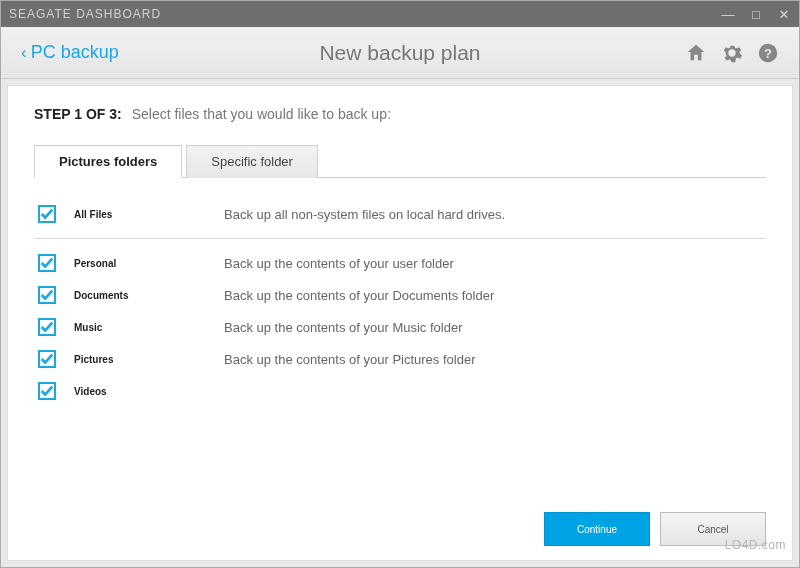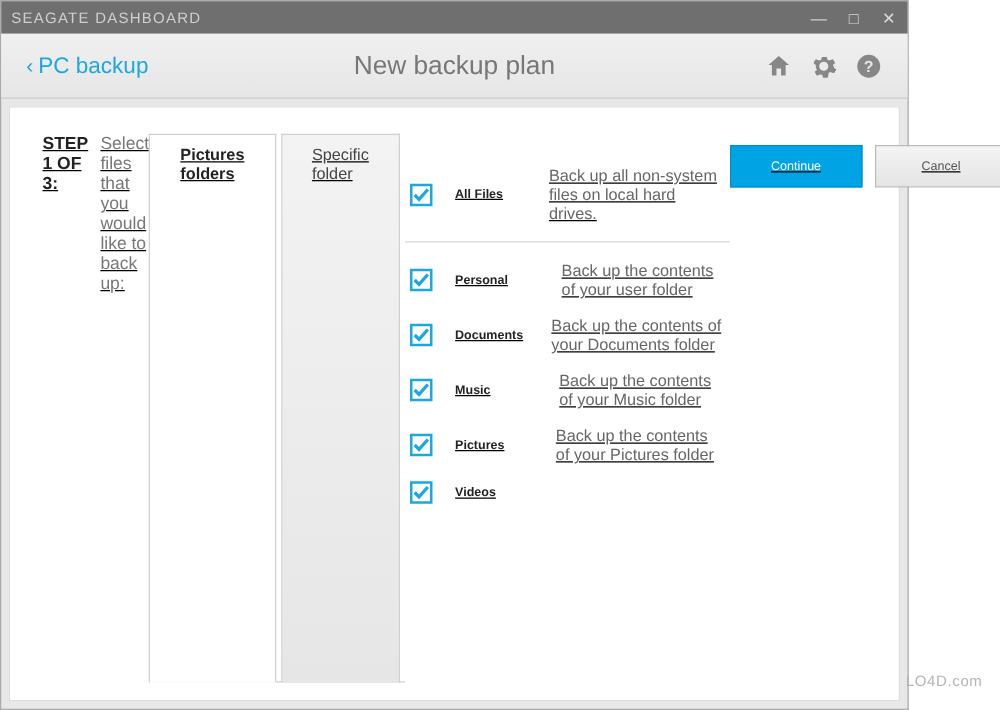--- a/index.html
+++ b/index.html
@@ -1,34 +1,34 @@
 <!DOCTYPE html>
 <html><head>
 <meta charset="utf-8">
 <style>
   * { box-sizing: border-box; margin: 0; padding: 0; font-family: "Segoe UI", Arial, sans-serif; }
   body { background: #fff; width: 800px; height: 568px; overflow: hidden; position: relative; }
-  .window { width: 727px; height: 568px; border: 1px solid #aaa; background: #e8e8e8; display: flex; flex-direction: column; }
+  .window { width: 800px; height: 568px; border: 1px solid #aaa; background: #e8e8e8; display: flex; flex-direction: column; }
   
   
   .titlebar { height: 26px; background: #6f6f6f; display: flex; align-items: center; padding: 0 8px; color: #cfcfcf; }
   .titlebar-title { font-size: 12px; letter-spacing: 1px; flex: 1; font-weight: 400; }
   .titlebar-controls { display: flex; gap: 14px; }
   .titlebar-controls span { color: #d8d8d8; font-size: 13px; cursor: pointer; width: 14px; text-align: center; }
   
   
   .subheader { height: 52px; background: linear-gradient(#f0f0f0,#e6e6e6); border-bottom: 1px solid #ccc; display: flex; align-items: center; padding: 0 20px; position: relative; }
   .back-link { color: #1ba7e0; font-size: 18px; font-weight: 300; display: flex; align-items: center; cursor: pointer; }
   .back-chevron { font-size: 17px; margin-right: 4px; font-weight: 400; }
   .subheader-title { position: absolute; left: 50%; transform: translateX(-50%); color: #777; font-size: 21px; font-weight: 300; }
   .subheader-icons { margin-left: auto; display: flex; gap: 14px; }
   .subheader-icons svg { width: 22px; height: 22px; fill: #878787; cursor: pointer; }
   
   
-  .content { flex: 1; background: #fff; margin: 6px; border: 1px solid #ddd; padding: 20px 26px 14px 26px; display: flex; flex-direction: row; text-decoration: underline; }
+  .content { flex: 1; background: #fff; margin: 6px; border: 1px solid #ddd; padding: 20px 26px 14px 26px; display: flex; flex-direction: column; }
   .step-line { display: flex; align-items: baseline; gap: 10px; margin-bottom: 22px; }
   .step-label { font-weight: bold; font-size: 14px; color: #222; }
   .step-desc { font-size: 14px; color: #777; }
   
   
   .tabs { display: flex; border-bottom: 1px solid #cfcfcf; }
   .tab { padding: 8px 24px; font-size: 13px; border: 1px solid #cfcfcf; border-bottom: none; background: linear-gradient(#f3f3f3,#e6e6e6); cursor: pointer; position: relative; top: 1px; margin-right: 4px; color: #444; }
   .tab.active { background: #fff; font-weight: bold; border-bottom: 1px solid #fff; color: #222;}
   
   

